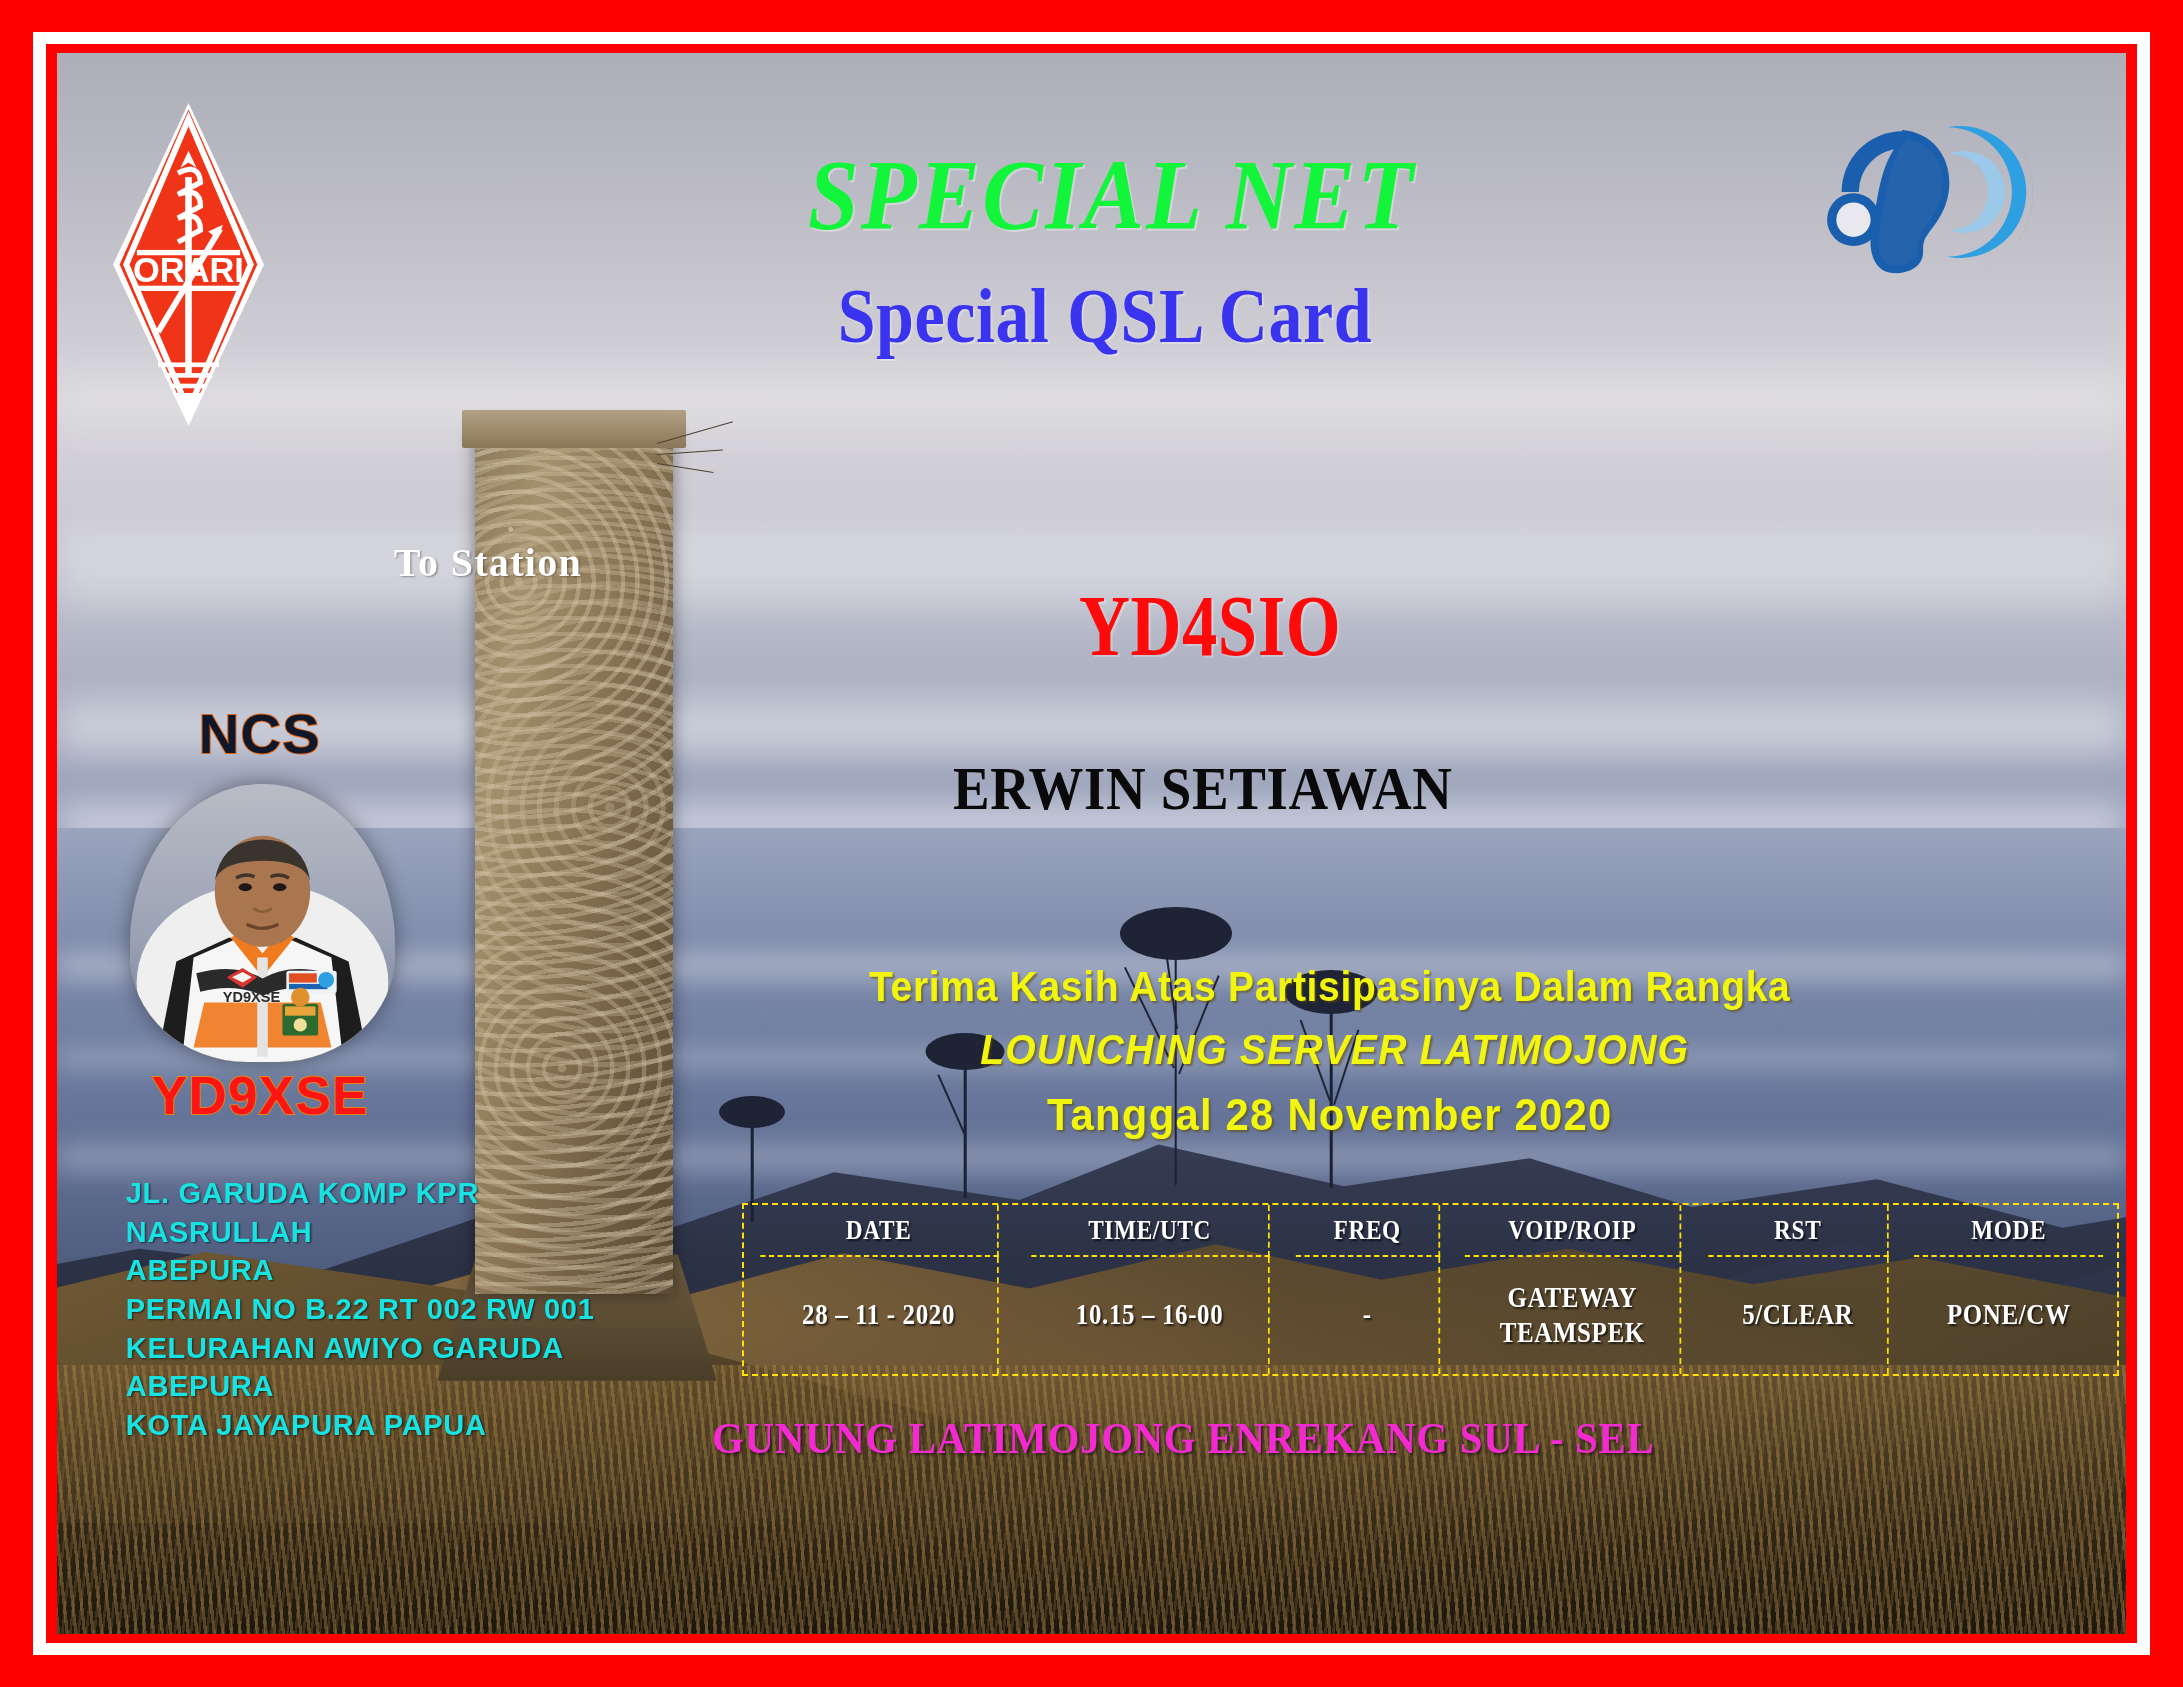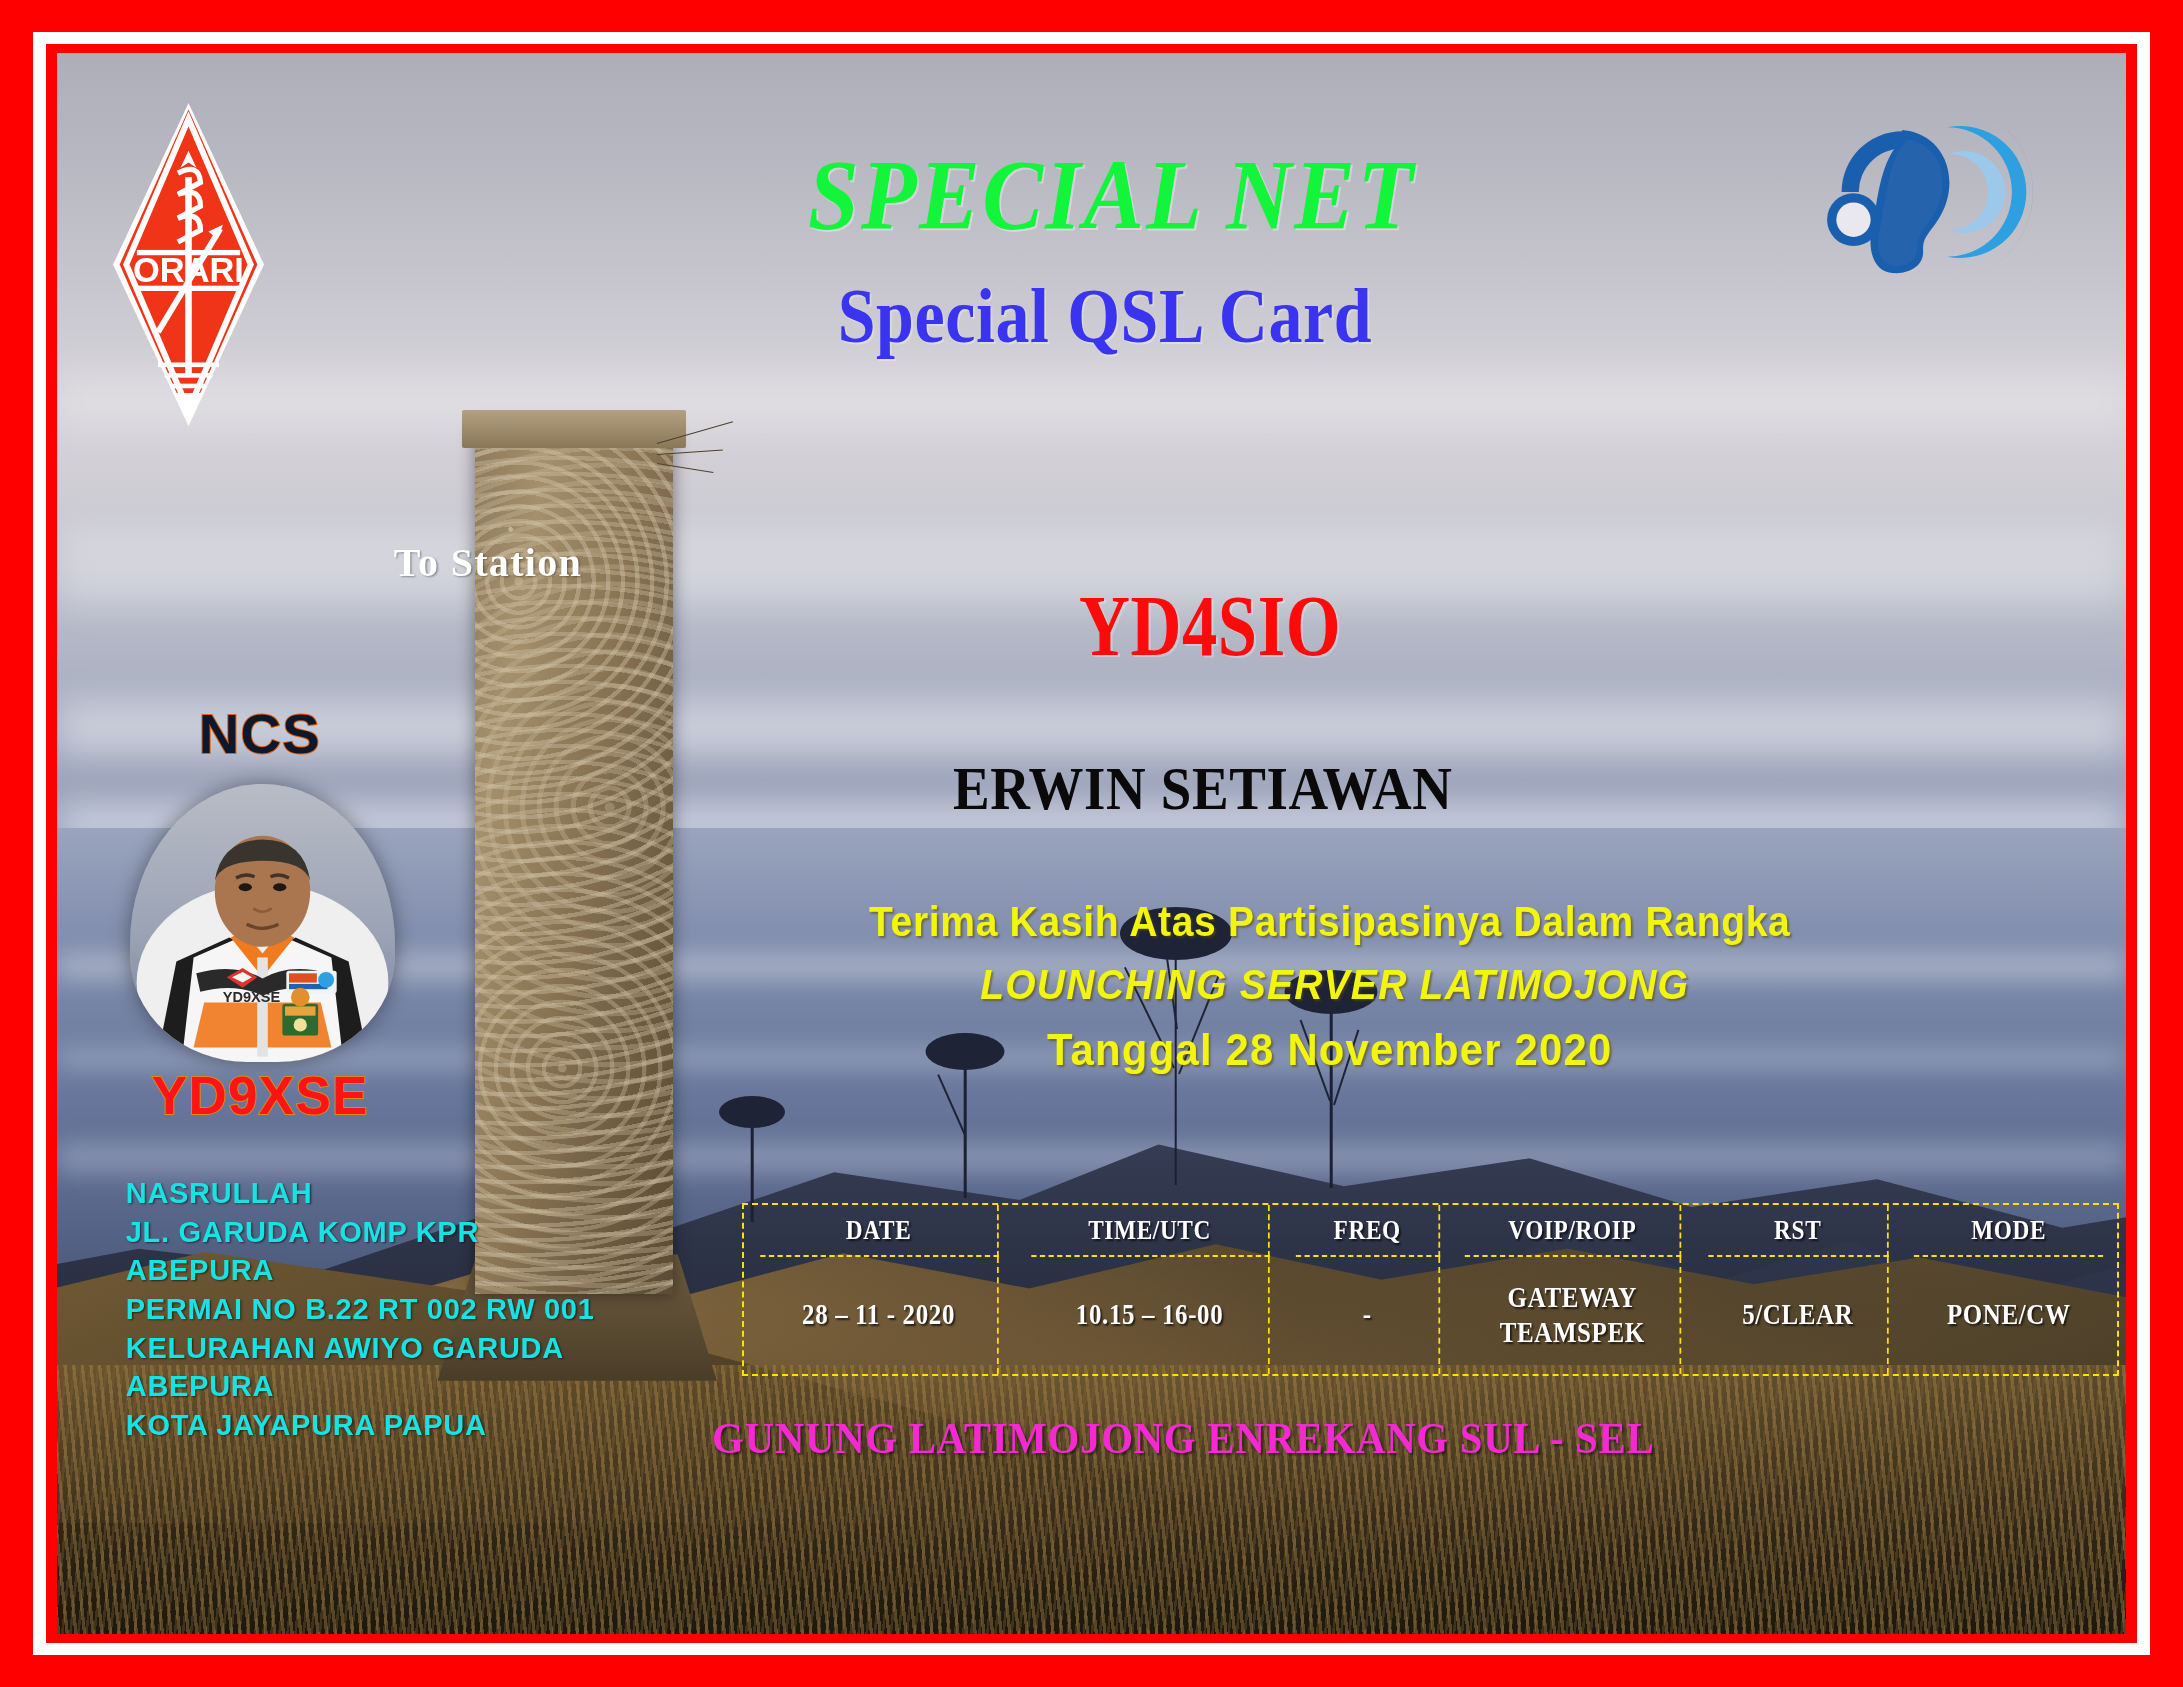--- a/index.html
+++ b/index.html
@@ -112,21 +112,21 @@
      -webkit-text-stroke:2px #d88a1e;paint-order:stroke fill;}
 
   .avatar{position:absolute;left:73px;top:731px;width:265px;height:278px;
      border-radius:52% 52% 46% 46%/60% 60% 40% 40%;overflow:hidden;
      box-shadow:0 0 20px rgba(0,0,0,.4);}
 
   .addr{position:absolute;left:69px;top:1121px;font-family:"Liberation Sans",sans-serif;
      font-weight:bold;font-size:29px;line-height:1.33;color:#18e3e3;letter-spacing:0.7px;
      text-shadow:1.3px 1.3px 2px rgba(0,0,0,.55);}
 
-  .t-thanks{position:absolute;left:0;top:845px;width:100%;}
+  .t-thanks{position:absolute;left:0;top:910px;width:100%;}
   .thx-l{font-family:"Liberation Sans",sans-serif;font-weight:bold;color:#f2f50e;
      text-shadow:2px 2px 2px rgba(90,70,0,.55);display:block;text-align:center;}
   .thx1{font-size:42px;transform:translateX(238px) scaleX(.93);letter-spacing:0.7px;}
   .thx2{font-size:42px;font-style:italic;margin-top:14.6px;transform:translateX(243px) scaleX(.93);letter-spacing:1.3px;}
   .thx3{font-size:44px;margin-top:16px;transform:translateX(238px) scaleX(.95);letter-spacing:1.3px;}
 
   
   .qtable{position:absolute;left:685px;top:1150px;width:1373px;height:169px;
      border:2.6px dashed #ffe000;display:grid;
      grid-template-columns:1.32fr 1.32fr .80fr 1.20fr 1.00fr 1.05fr;
@@ -285,22 +285,22 @@
           <rect x="234" y="336" width="46" height="14" fill="#e8a33a"></rect>
           <circle cx="257" cy="364" r="10" fill="#f1e09a"></circle>
           <circle cx="257" cy="322" r="14" fill="#e0902c"></circle>
           <text x="140" y="330" font-family="Liberation Sans, sans-serif" font-size="22" font-weight="bold" fill="#2b2b2b">YD9XSE</text>
         </svg>
       </div>
 
       <div class="t-yd9xse">YD9XSE</div>
 
       <div class="addr">
+        <div>JL. GARUDA KOMP KPR</div>
         <div>NASRULLAH</div>
-        <div>JL. GARUDA KOMP KPR</div>
         <div>ABEPURA</div>
         <div>PERMAI NO B.22 RT 002 RW 001</div>
         <div>KELURAHAN AWIYO GARUDA</div>
         <div>ABEPURA</div>
         <div>KOTA JAYAPURA PAPUA</div>
       </div>
 
       <div class="t-thanks">
         <span class="thx-l thx1">Terima Kasih Atas Partisipasinya Dalam Rangka</span>
         <span class="thx-l thx2">LOUNCHING SERVER LATIMOJONG</span>

